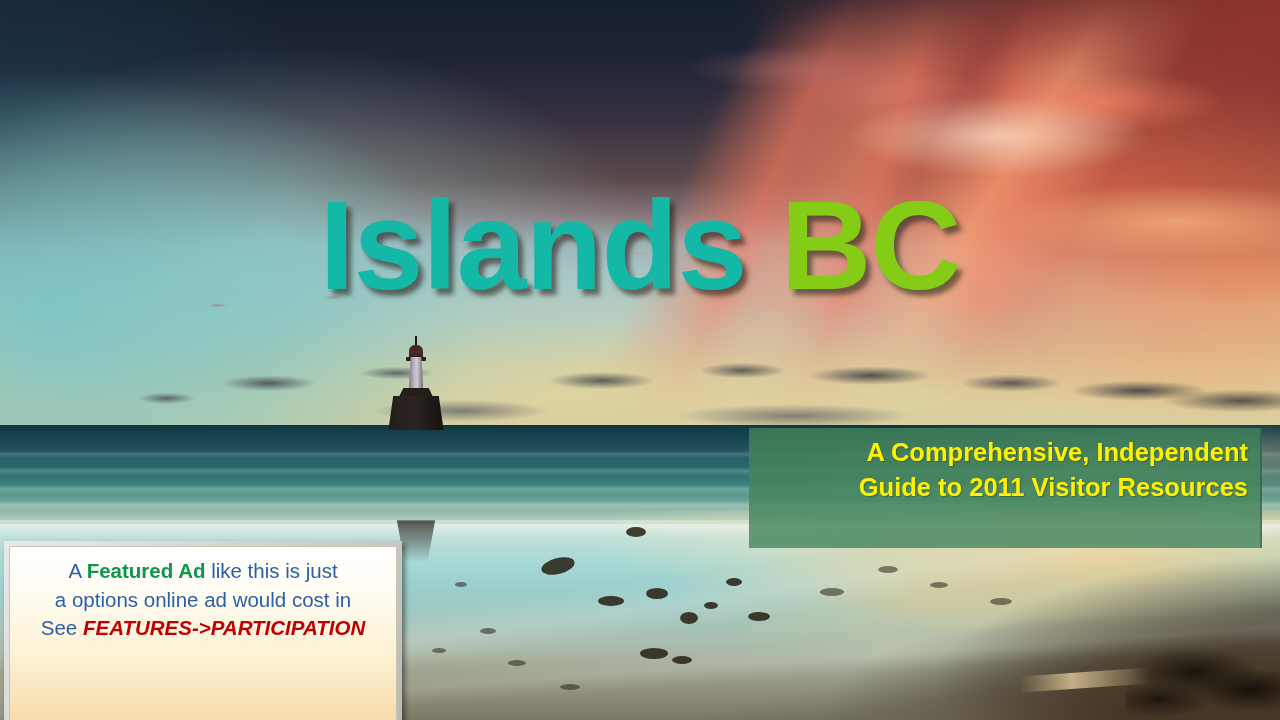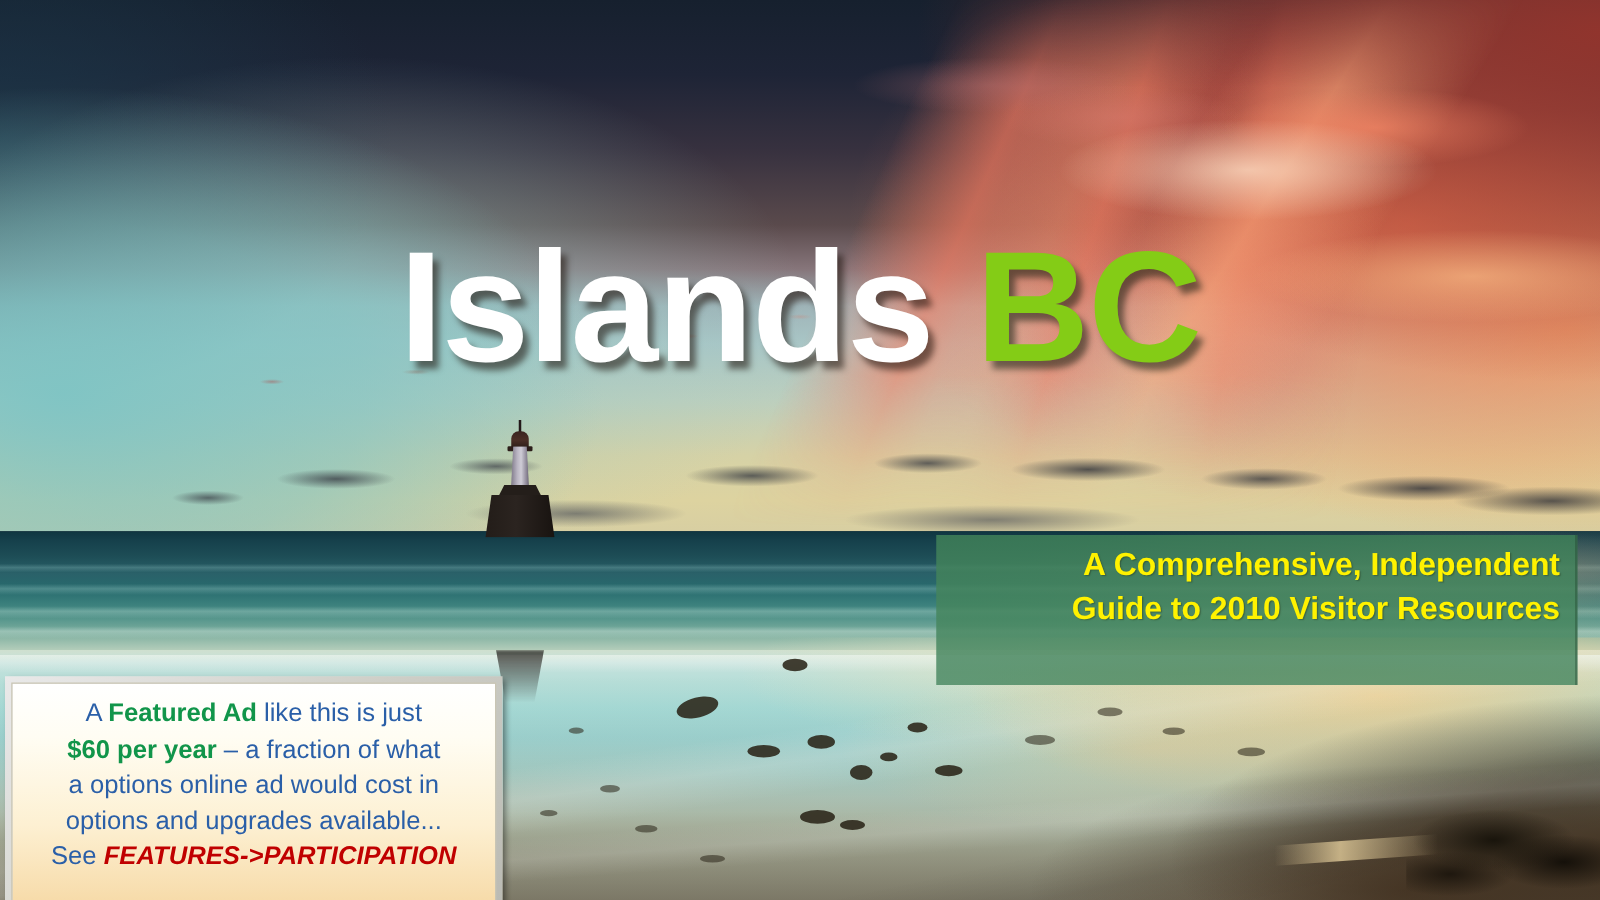--- a/index.html
+++ b/index.html
@@ -226,21 +226,21 @@
     position:absolute;left:0;top:94px;width:1280px;
     text-align:center;
     font-size:126px;
     font-weight:700;
     letter-spacing:-1px;
     line-height:1.08;
     white-space:nowrap;
     user-select:none;
   }
   .title .t-islands{
-    color:#ffffff;
+    color:#14b8a6;
     text-shadow:5px 6px 5px rgba(30,16,10,.55);
   }
   .title .t-bc{
     color:#84cc16;
     text-shadow:5px 6px 5px rgba(20,30,16,.55);
   }
 
   
   .tagline{
     position:absolute;left:749px;top:428px;width:513px;height:120px;
@@ -341,26 +341,24 @@
   <div class="debris soft" style="left:990px;top:598px;width:22px;height:7px;"></div>
   <div class="kelp-streak"></div>
   <div class="kelp-pile"></div>
 
   <h1 class="title">
     <span class="t-islands">Islands</span><span> </span><span class="t-bc">BC</span>
   </h1>
 
   <div class="tagline">
     <div class="tagline-line">A Comprehensive, Independent</div>
-    <div class="tagline-line">Guide to 2010 Visitor Resources</div>
+    <div class="tagline-line">Guide to 2011 Visitor Resources</div>
   </div>
 
   <div class="ad-box">
     <div class="ad-inner">
       <div class="ad-line"><span>A </span><span class="g">Featured Ad</span><span> like this is just</span></div>
-      <div class="ad-line"><span class="g">$60 per year</span><span> – a fraction of what</span></div>
       <div class="ad-line">a options online ad would cost in</div>
-      <div class="ad-line">options and upgrades available...</div>
       <div class="ad-line"><span>See </span><span class="r">FEATURES-&gt;PARTICIPATION</span></div>
     </div>
   </div>
 
 </div>
 
 </body></html>

